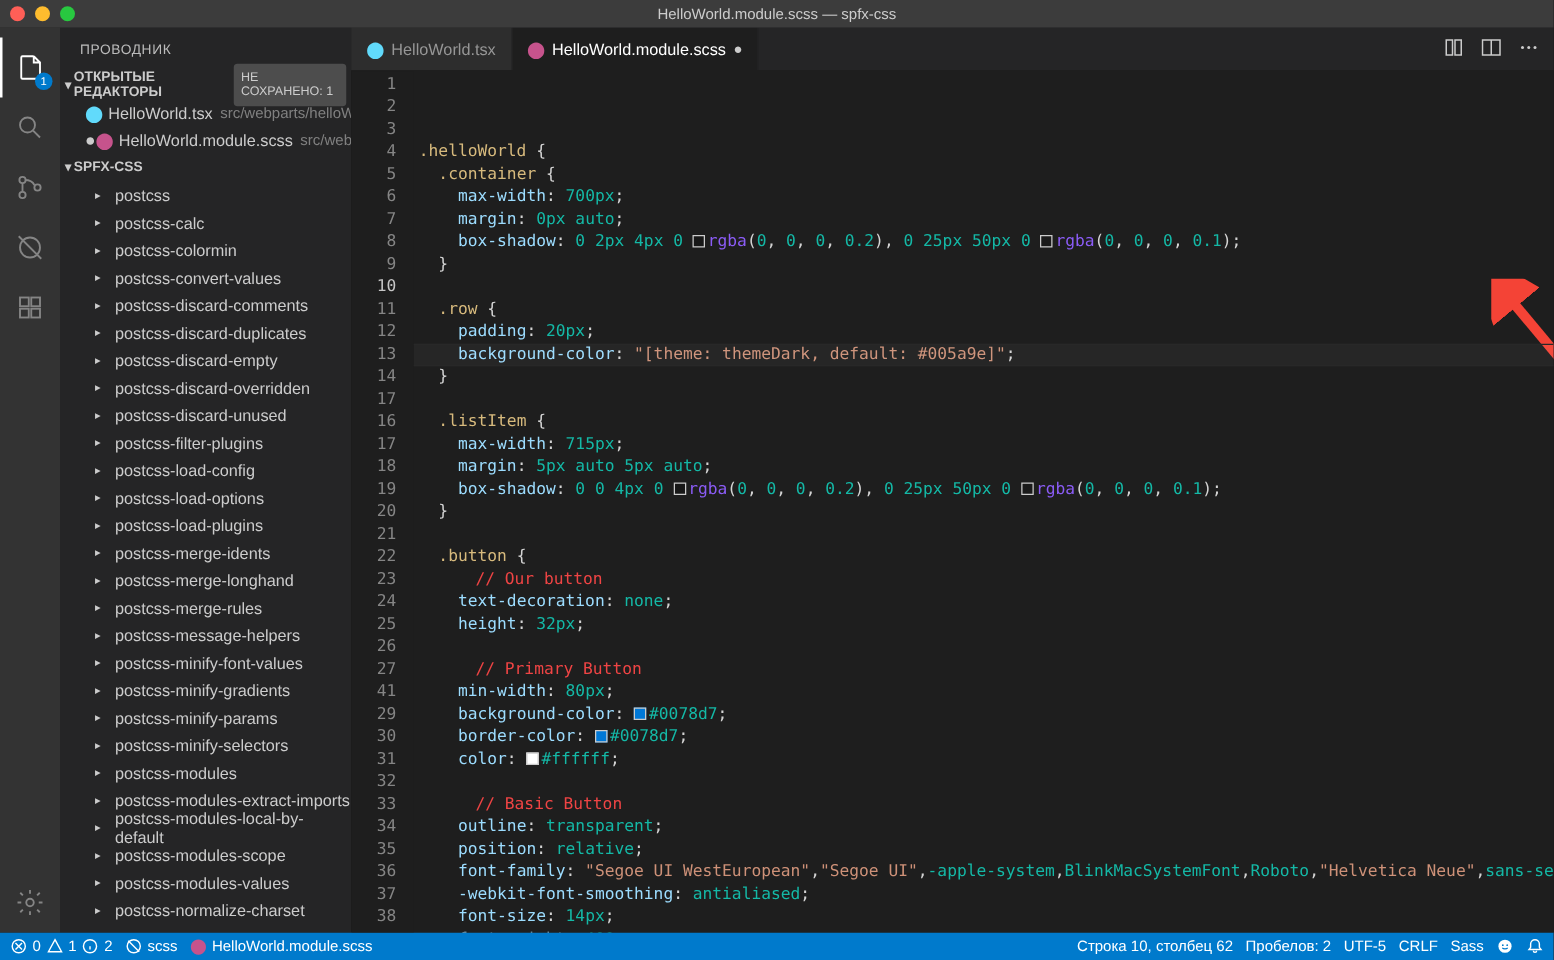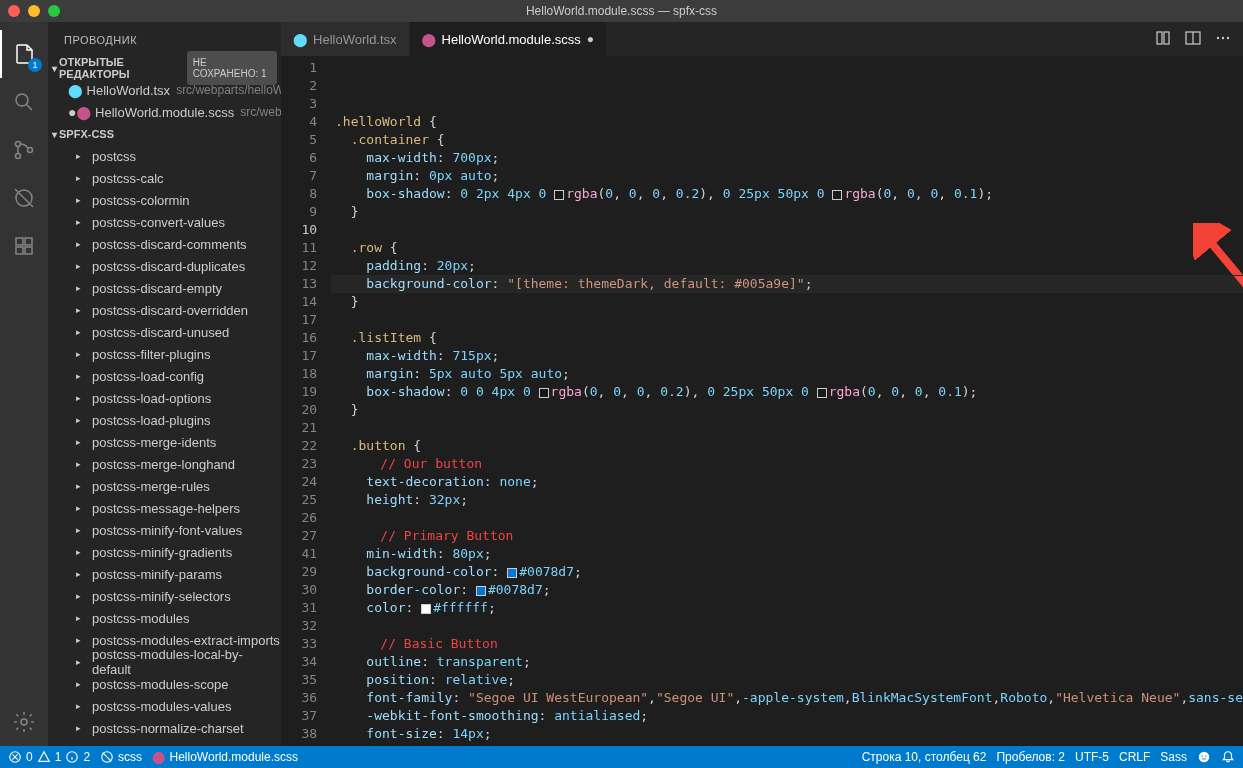--- a/index.html
+++ b/index.html
@@ -118,24 +118,24 @@
 .gutter .ln.cur { color: #c6c6c6; text-align: right; }
 .code { flex: 1; padding-top: 2px; white-space: pre; position: relative; }
 .line { height: 18px; position: relative; padding-left: 4px; }
 .line.hl::before {
   content: ""; position: absolute; left: 0; right: 0; top: 0; bottom: 0;
   background: rgba(255,255,255,0.04); border-top: 1px solid #282828; border-bottom: 1px solid #282828;
 }
 .cls { color: #d7ba7d; }
 .prop { color: #9cdcfe; }
 .punc { color: #d4d4d4; }
-.num { color: #7dd3fc; }
+.num { color: #14b8a6; }
 .str { color: #ce9178; }
 .cmt { color: #ef4444; margin-left: 14px; }
-.fn { color: #f9a8d4; }
+.fn { color: #8b5cf6; }
 .swatch { display: inline-block; width: 10px; height: 10px; border: 1px solid #ccc; margin-right: 2px; vertical-align: middle; }
 .arrow {
   position: absolute;
   left: 862px; top: 166px;
   pointer-events: none;
 }
 .statusbar {
   height: 22px; background: #007acc; color: #fff;
   display: flex; align-items: center; font-size: 12px;
   padding: 0 8px; gap: 10px;

